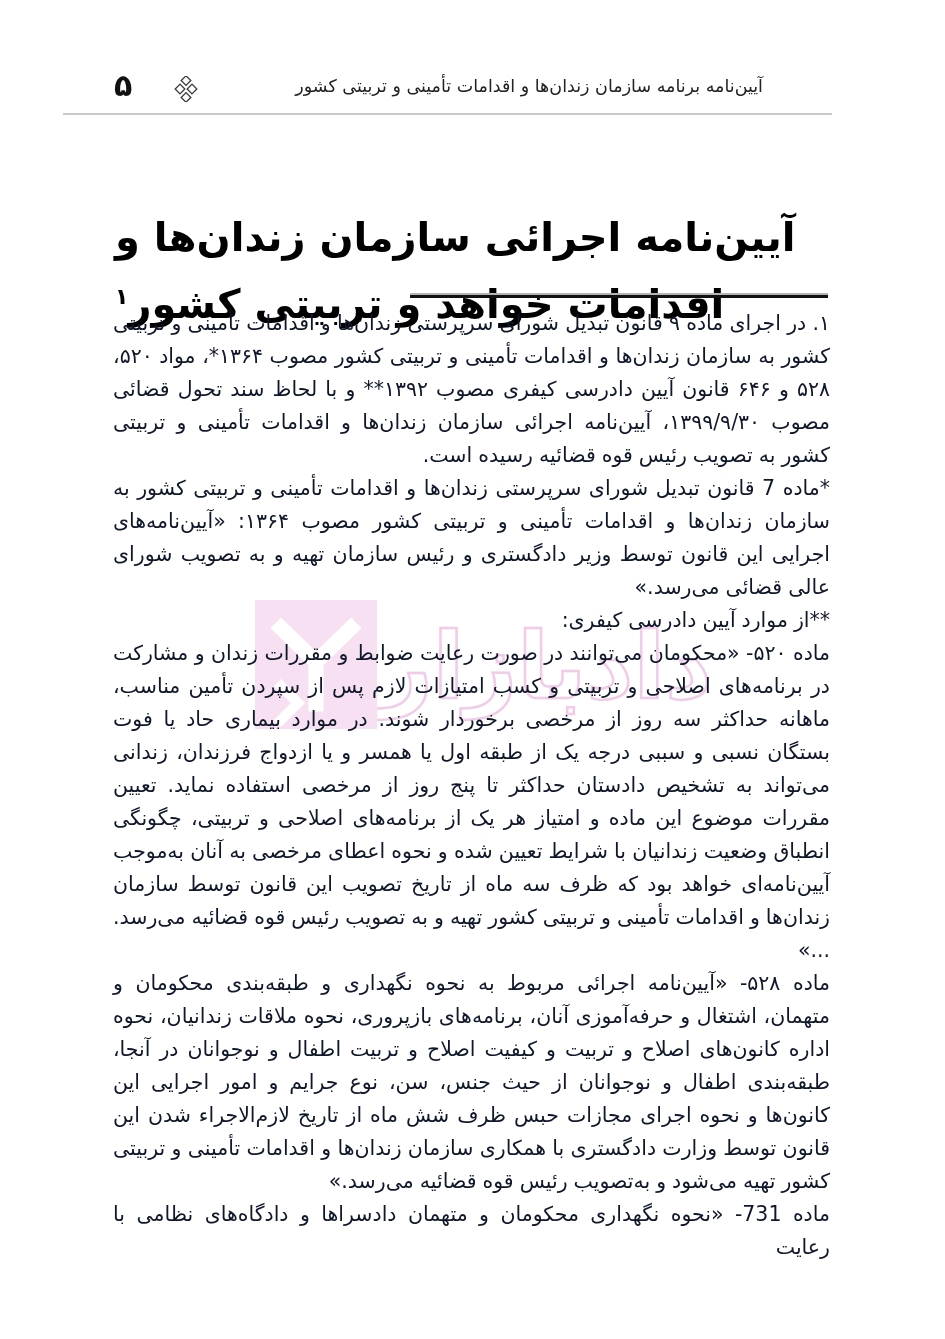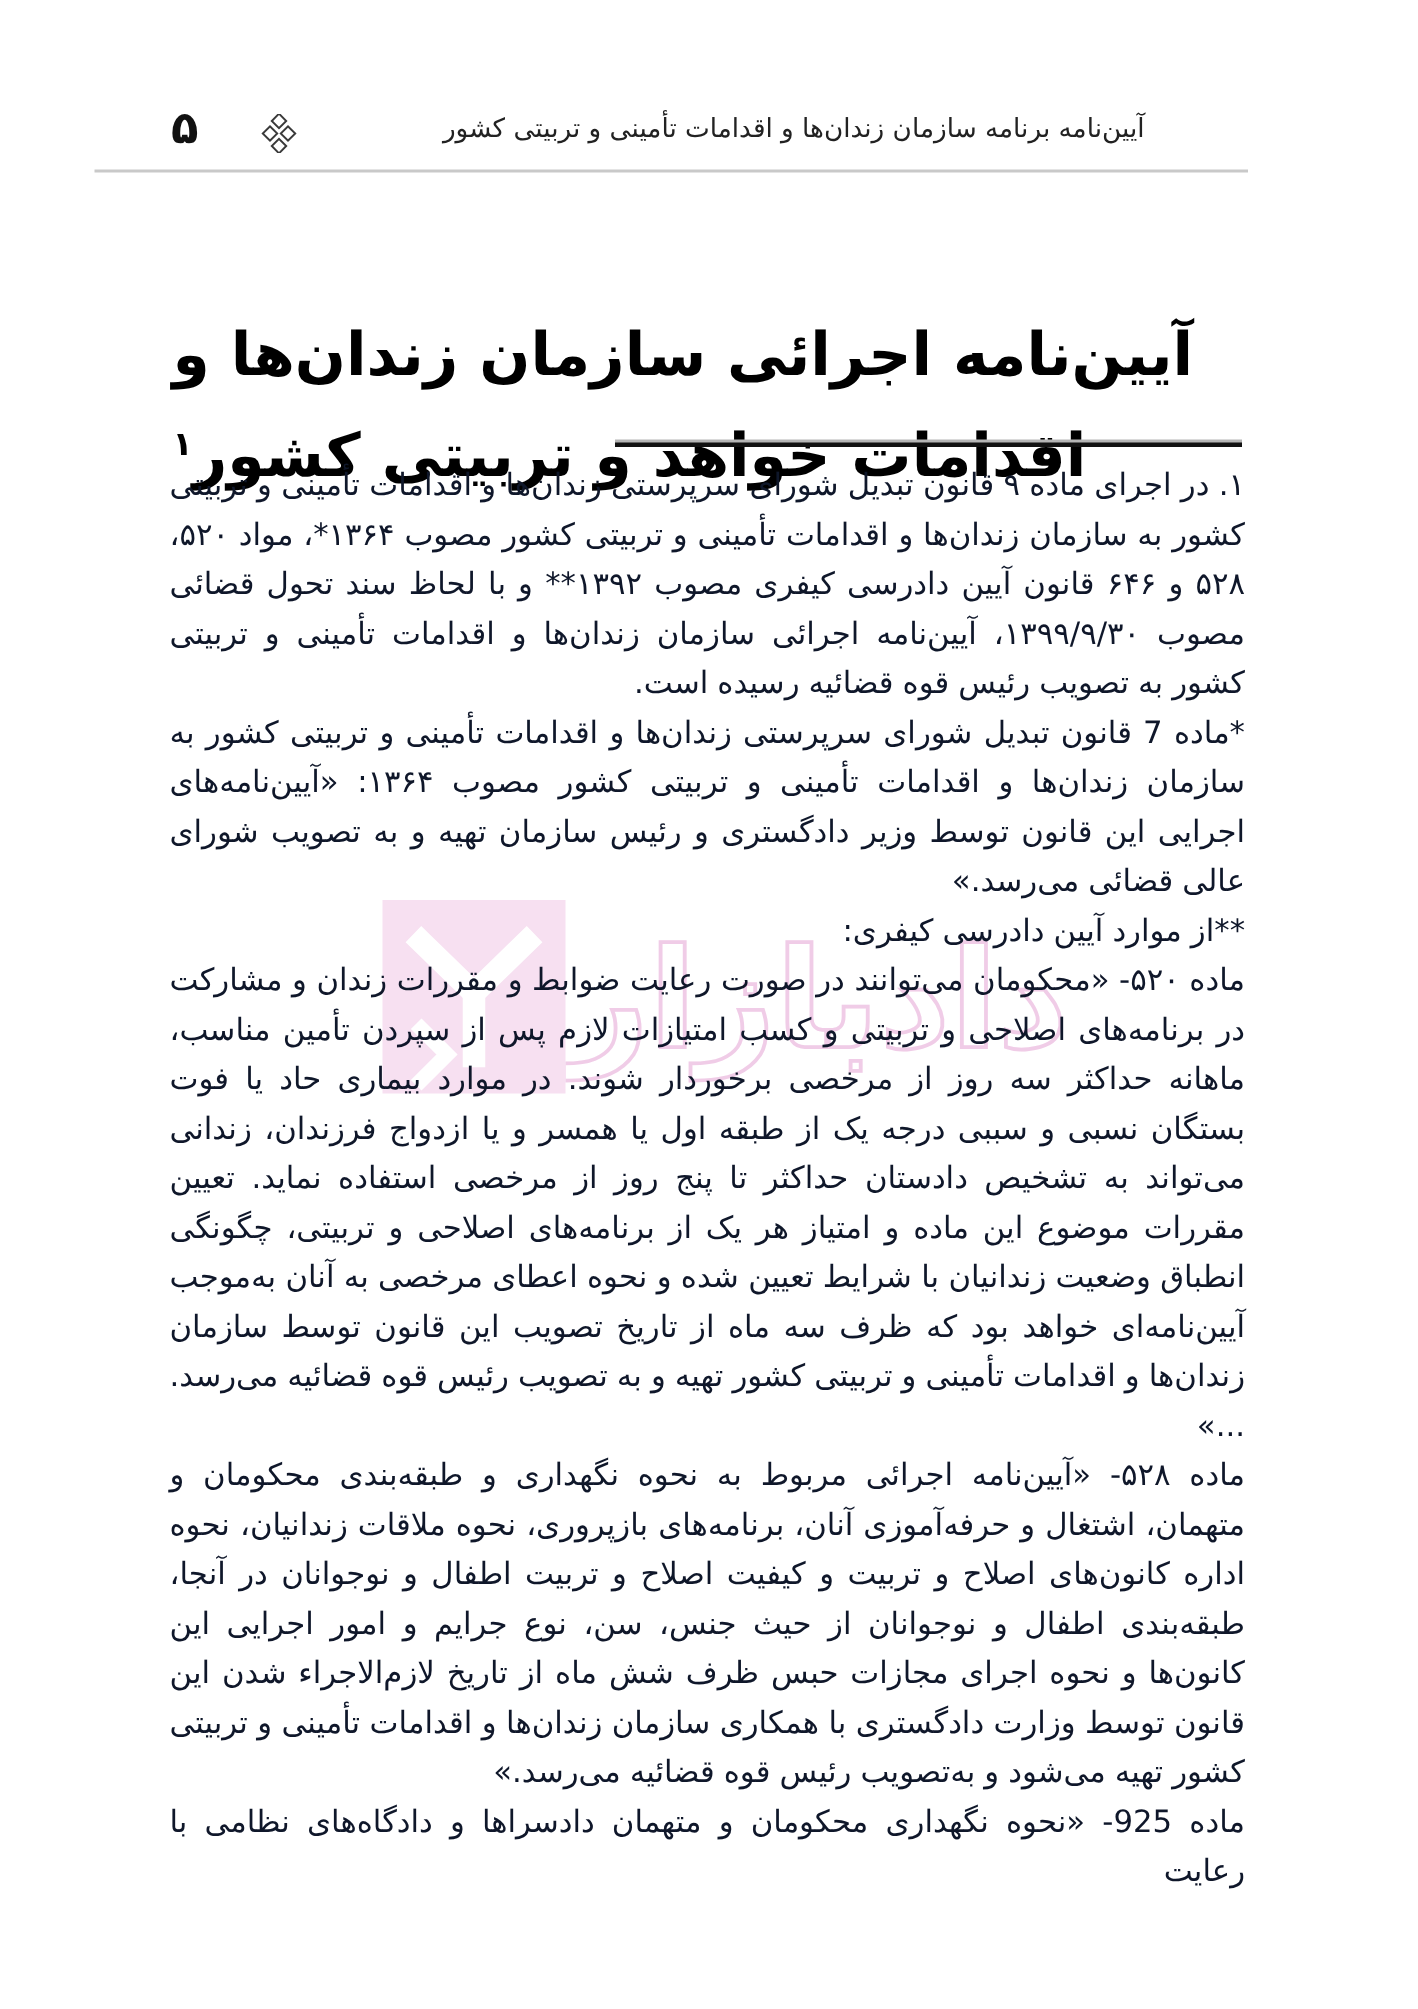--- a/index.html
+++ b/index.html
@@ -170,16 +170,16 @@
       <text x="169" y="100" text-anchor="middle" font-family="DejaVu Sans, sans-serif" font-size="92" font-weight="bold" direction="rtl" fill="none" stroke="#f0cce7" stroke-width="2.5">دادبازار</text>
     </svg>
   </div>
 
   <div class="body-text">
     <p>۱. در اجرای ماده ۹ قانون تبدیل شورای سرپرستی زندان‌ها و اقدامات تأمینی و تربیتی کشور به سازمان زندان‌ها و اقدامات تأمینی و تربیتی کشور مصوب ۱۳۶۴*، مواد ۵۲۰، ۵۲۸ و ۶۴۶ قانون آیین دادرسی کیفری مصوب ۱۳۹۲** و با لحاظ سند تحول قضائی مصوب ۱۳۹۹/۹/۳۰، آیین‌نامه اجرائی سازمان زندان‌ها و اقدامات تأمینی و تربیتی کشور به تصویب رئیس قوه قضائیه رسیده است.</p>
     <p>*ماده 7 قانون تبدیل شورای سرپرستی زندان‌ها و اقدامات تأمینی و تربیتی کشور به سازمان زندان‌ها و اقدامات تأمینی و تربیتی کشور مصوب ۱۳۶۴: «آیین‌نامه‌های اجرایی این قانون توسط وزیر دادگستری و رئیس سازمان تهیه و به تصویب شورای عالی قضائی می‌رسد.»</p>
     <p>**از موارد آیین دادرسی کیفری:</p>
     <p>ماده ۵۲۰- «محکومان می‌توانند در صورت رعایت ضوابط و مقررات زندان و مشارکت در برنامه‌های اصلاحی و تربیتی و کسب امتیازات لازم پس از سپردن تأمین مناسب، ماهانه حداکثر سه روز از مرخصی برخوردار شوند. در موارد بیماری حاد یا فوت بستگان نسبی و سببی درجه یک از طبقه اول یا همسر و یا ازدواج فرزندان، زندانی می‌تواند به تشخیص دادستان حداکثر تا پنج روز از مرخصی استفاده نماید. تعیین مقررات موضوع این ماده و امتیاز هر یک از برنامه‌های اصلاحی و تربیتی، چگونگی انطباق وضعیت زندانیان با شرایط تعیین شده و نحوه اعطای مرخصی به آنان به‌موجب آیین‌نامه‌ای خواهد بود که ظرف سه ماه از تاریخ تصویب این قانون توسط سازمان زندان‌ها و اقدامات تأمینی و تربیتی کشور تهیه و به تصویب رئیس قوه قضائیه می‌رسد. ...»</p>
     <p>ماده ۵۲۸- «آیین‌نامه اجرائی مربوط به نحوه نگهداری و طبقه‌بندی محکومان و متهمان، اشتغال و حرفه‌آموزی آنان، برنامه‌های بازپروری، نحوه ملاقات زندانیان، نحوه اداره کانون‌های اصلاح و تربیت و کیفیت اصلاح و تربیت اطفال و نوجوانان در آنجا، طبقه‌بندی اطفال و نوجوانان از حیث جنس، سن، نوع جرایم و امور اجرایی این کانون‌ها و نحوه اجرای مجازات حبس ظرف شش ماه از تاریخ لازم‌الاجراء شدن این قانون توسط وزارت دادگستری با همکاری سازمان زندان‌ها و اقدامات تأمینی و تربیتی کشور تهیه می‌شود و به‌تصویب رئیس قوه قضائیه می‌رسد.»</p>
-    <p>ماده 925- «نحوه نگهداری محکومان و متهمان دادسراها و دادگاه‌های نظامی با رعایت</p>
+    <p>ماده 731- «نحوه نگهداری محکومان و متهمان دادسراها و دادگاه‌های نظامی با رعایت</p>
   </div>
 
 </div>
 
 </body></html>

